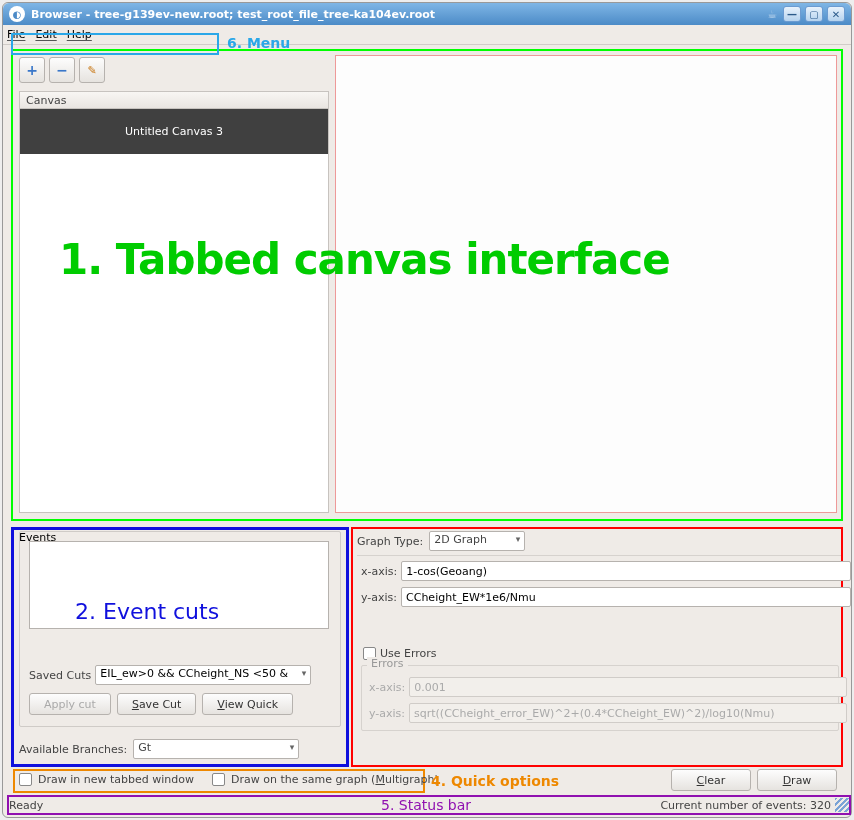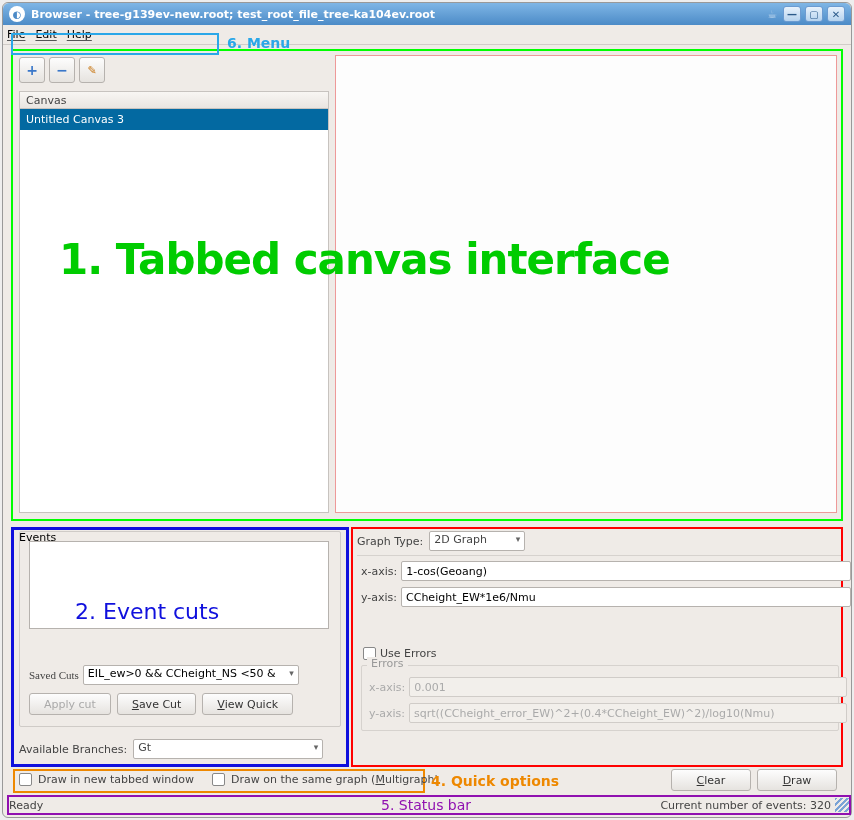--- a/index.html
+++ b/index.html
@@ -15,30 +15,30 @@
   .menubar span { text-decoration: underline; text-decoration-color:#555; text-underline-offset:2px;}
   .annot-menu { position:absolute; left:8px; top:30px; width:208px; height:22px; border:2px solid #2aa7e8; pointer-events:none; z-index:50;}
   .annot-menu-label { position:absolute; left:224px; top:32px; color:#2aa7e8; font-weight:bold; font-size:14px; z-index:51;}
   .content { flex:1; position:relative; }
   
   .box-green { position:absolute; left:8px; top:4px; width:832px; height:472px; border:2px solid #0f0; }
   .canvas-toolbar { position:absolute; left:16px; top:12px; display:flex; gap:4px; }
   .tbtn { width:26px; height:26px; background:linear-gradient(to bottom,#fdfdfd,#e6e3df); border:1px solid #b6b2ae; border-radius:3px; display:flex;align-items:center;justify-content:center; font-size:14px;}
   .canvas-list-head { position:absolute; left:16px; top:46px; width:310px; height:18px; background:linear-gradient(to bottom,#f8f6f3,#e9e5e1); border:1px solid #c7c3bf; padding:2px 6px; color:#444;}
   .canvas-list { position:absolute; left:16px; top:64px; width:310px; height:404px; background:#fff; border:1px solid #c7c3bf; border-top:none;}
-  .canvas-item { background:#0369a1; color:#fff; padding:4px 6px; }
+  .canvas-item { background:#404040; color:#fff; padding:16px 6px;text-align:center; }
   .canvas-pane { position:absolute; left:332px; top:10px; width:502px; height:458px; background:#fdfdfd; border:1px solid #e99; }
   .big-green-label { position:absolute; left:56px; top:190px; color:#0c0; font-weight:bold; font-size:42px; letter-spacing:-1px;}
   
   .box-blue { position:absolute; left:8px; top:482px; width:338px; height:240px; border:3px solid #1010dd; }
   .fieldset-events { position:absolute; left:16px; top:486px; width:322px; height:196px; border:1px solid #cfcbc7; border-radius:2px; }
   .events-text { position:absolute; left:26px; top:496px; width:300px; height:88px; background:#fff; border:1px solid #b6b2ae; }
   .ev-label-blue { position:absolute; left:72px; top:554px; color:#1010dd; font-weight:normal; font-size:22px;}
   .savedcuts-row { position:absolute; left:26px; top:620px; display:flex; align-items:center; gap:4px;}
-  .savedcuts-row label{color:#444;font-family:Liberation Serif, serif;}
+  .savedcuts-row label{color:#444;}
   .select { background:#fff; border:1px solid #b6b2ae; height:20px; padding:1px 18px 1px 4px; position:relative; border-radius:2px;}
   .select::after{content:"▾";position:absolute;right:4px;top:2px;color:#666;font-size:9px;}
   .btn { background:linear-gradient(to bottom,#fdfdfd,#e6e3df); border:1px solid #b6b2ae; border-radius:3px; height:22px; padding:3px 14px; color:#333;}
   .btn.disabled{color:#aaa;}
   .btn u{text-decoration:underline;}
   .btnrow { position:absolute; left:26px; top:648px; display:flex; gap:6px;}
   .availbranches { position:absolute; left:16px; top:694px; display:flex; align-items:center; gap:6px; color:#444;}
   
   .box-red { position:absolute; left:348px; top:482px; width:492px; height:240px; border:2px solid #f00; }
   .gt-row { position:absolute; left:354px; top:486px; display:flex; align-items:center; gap:6px; color:#444; border-bottom:1px solid #d6d2ce; width:484px; padding-bottom:4px;}
@@ -118,21 +118,21 @@
       <label>Saved Cuts</label>
       <div class="select" style="width:216px;"><span>EIL_ew&gt;0 &amp;&amp; CCheight_NS &lt;50 &amp;</span></div>
     </div>
     <div class="btnrow">
       <button class="btn disabled"><span>Apply cut</span></button>
       <button class="btn"><u>S</u><span>ave Cut</span></button>
       <button class="btn"><u>V</u><span>iew Quick</span></button>
     </div>
     <div class="availbranches">
       <span>Available Branches:</span>
-      <div class="select" style="width:190px;"><span>Gt</span></div>
+      <div class="select" style="width:166px;"><span>Gt</span></div>
     </div>
 
     <div class="box-red"></div>
     <div class="gt-row">
       <span>Graph Type:</span>
       <div class="select" style="width:96px;"><span>2D Graph</span></div>
     </div>
     <div class="axis-row xaxis">
       <span>x-axis:</span>
       <input value="1-cos(Geoang)" style="">

